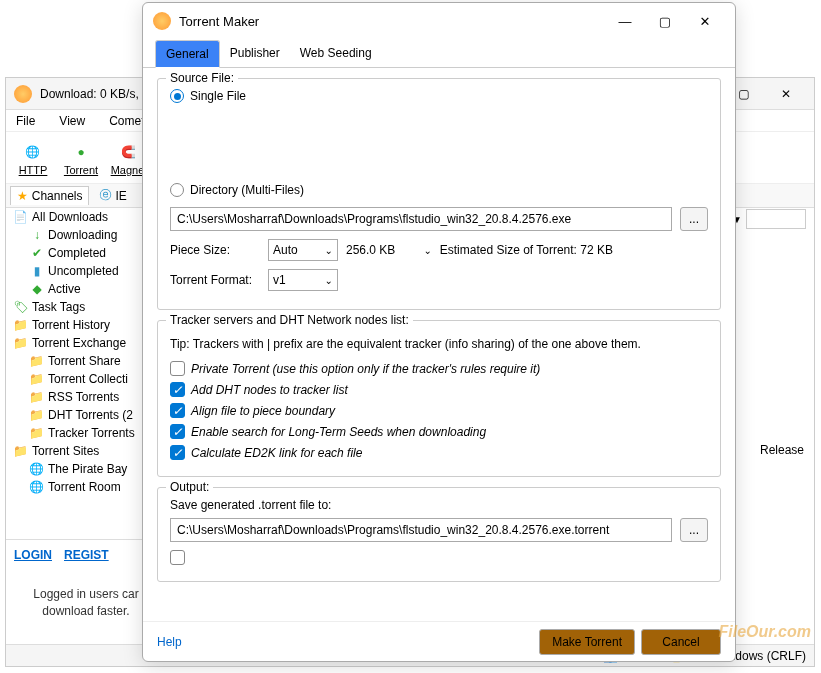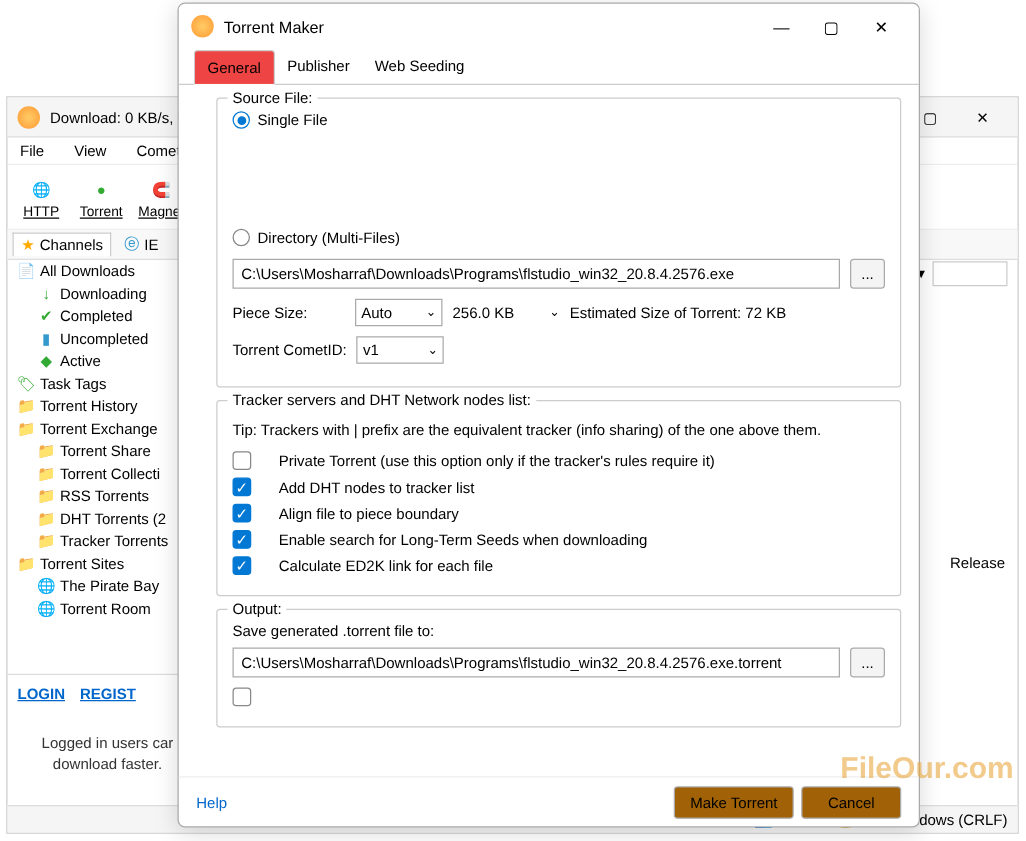--- a/index.html
+++ b/index.html
@@ -34,45 +34,45 @@
 
 
 .dialog { position: absolute; left: 142px; top: 2px; width: 594px; height: 660px; background: #fff; border: 1px solid #aaa; border-radius: 6px; box-shadow: 0 4px 20px rgba(0,0,0,0.15); display: flex; flex-direction: column; }
 .dlg-titlebar { height: 36px; display: flex; align-items: center; padding: 0 10px; }
 .dlg-icon { width: 18px; height: 18px; background: radial-gradient(circle, #ffcc66, #ff9933); border-radius: 50%; margin-right: 8px; }
 .dlg-title { font-size: 13px; }
 .dlg-controls { margin-left: auto; display: flex; }
 .dlg-ctrl { width: 40px; height: 28px; display: flex; align-items: center; justify-content: center; cursor: pointer; font-size: 13px; }
 .dlg-tabs { display: flex; padding: 0 12px; border-bottom: 1px solid #ccc; }
 .dlg-tab { padding: 6px 10px; cursor: pointer; position: relative; top: 1px; }
-.dlg-tab.active { border: 1px solid #ccc; border-bottom: 1px solid #fff; background: #ef4444; border-radius: 3px 3px 0 0; }
+.dlg-tab.active { border: 1px solid #ccc; border-bottom: 1px solid #fff; background: #3b82f6; border-radius: 3px 3px 0 0; }
 .dlg-body { flex: 1; padding: 10px 14px; overflow: auto; }
-.fieldset { border: 1px solid #ccc; border-radius: 3px; padding: 10px 12px; margin-bottom: 10px; position: relative; margin-left: 16px; }
+.fieldset { border: 1px solid #ccc; border-radius: 3px; padding: 10px 12px; margin-bottom: 10px; position: relative; }
 .fs-legend { position: absolute; top: -8px; left: 8px; background: #fff; padding: 0 4px; font-size: 12px; }
 .row { display: flex; align-items: center; gap: 8px; margin-bottom: 8px; }
 .radio-row { display: flex; gap: 80px; margin-bottom: 10px; flex-direction: column; }
 .radio { display: flex; align-items: center; gap: 6px; }
 .radio-dot { width: 14px; height: 14px; border: 1px solid #888; border-radius: 50%; display: flex; align-items: center; justify-content: center; }
 .radio-dot.checked { border-color: #0078d4; }
 .radio-dot.checked::after { content: ""; width: 7px; height: 7px; background: #0078d4; border-radius: 50%; }
 .text-input { flex: 1; height: 24px; border: 1px solid #aaa; padding: 0 6px; background: #fff; font-size: 12px; overflow: hidden; white-space: nowrap; display: flex; align-items: center; }
 .browse-btn { width: 28px; height: 24px; border: 1px solid #aaa; background: #f4f4f4; cursor: pointer; display: flex; align-items: center; justify-content: center; border-radius: 3px; }
 .label { min-width: 90px; }
 .combo { width: 70px; height: 22px; border: 1px solid #aaa; padding: 0 4px; display: flex; align-items: center; justify-content: space-between; background: #fff; cursor: pointer; }
 .textarea { width: 100%; height: 100px; border: 1px solid #aaa; padding: 4px 6px; font-size: 12px; resize: none; background: #fff; line-height: 1.4; overflow-y: scroll; }
 .tip { margin-top: 6px; font-size: 12px; }
-.checkbox-row { display: flex; align-items: center; gap: 22px; margin-bottom: 6px; }
+.checkbox-row { display: flex; align-items: center; gap: 6px; margin-bottom: 6px; font-style: italic; }
 .cb { width: 15px; height: 15px; border: 1px solid #888; border-radius: 3px; display: flex; align-items: center; justify-content: center; flex-shrink: 0; }
 .cb.checked { background: #0078d4; border-color: #0078d4; color: #fff; }
 .dlg-footer { height: 40px; border-top: 1px solid #eee; display: flex; align-items: center; padding: 0 14px; }
 .help-link { color: #0066cc; cursor: pointer; }
 .footer-btns { margin-left: auto; display: flex; gap: 6px; }
 .footer-btn { min-width: 80px; height: 26px; border: 1px solid #aaa; background: #a16207; border-radius: 3px; cursor: pointer; display: flex; align-items: center; justify-content: center; padding: 0 12px; }
 
-.watermark { position: absolute; right: 10px; bottom: 44px; color: #e8a840; font-size: 24px; opacity: 0.6; font-weight: bold; }
+.watermark { position: absolute; right: 10px; bottom: 32px; color: #e8a840; font-size: 16px; opacity: 0.6; font-style: italic; font-weight: bold; }
 .chev { font-size: 10px; }
 </style>
 </head>
 <body>
 
 <div class="bg-window">
   <div class="bg-titlebar">
     <span class="dlg-icon"></span>
     <span>Download: 0 KB/s, U</span>
     <div class="bg-controls">
@@ -238,21 +238,21 @@
         <span class="label">Piece Size:</span>
         <div class="combo">
           <span>Auto</span>
           <span class="chev">⌄</span>
         </div>
         <span>256.0 KB</span>
         <span class="chev" style="margin-left:20px">⌄</span>
         <span>Estimated Size of Torrent: 72 KB</span>
       </div>
       <div class="row">
-        <span class="label">Torrent CometID:</span>
+        <span class="label">Torrent Format:</span>
         <div class="combo">
           <span>v1</span>
           <span class="chev">⌄</span>
         </div>
       </div>
     </div>
 
     <div class="fieldset">
       <span class="fs-legend">Tracker servers and DHT Network nodes list:</span>
       <div class="tip">Tip: Trackers with | prefix are the equivalent tracker (info sharing) of the one above them.</div>

